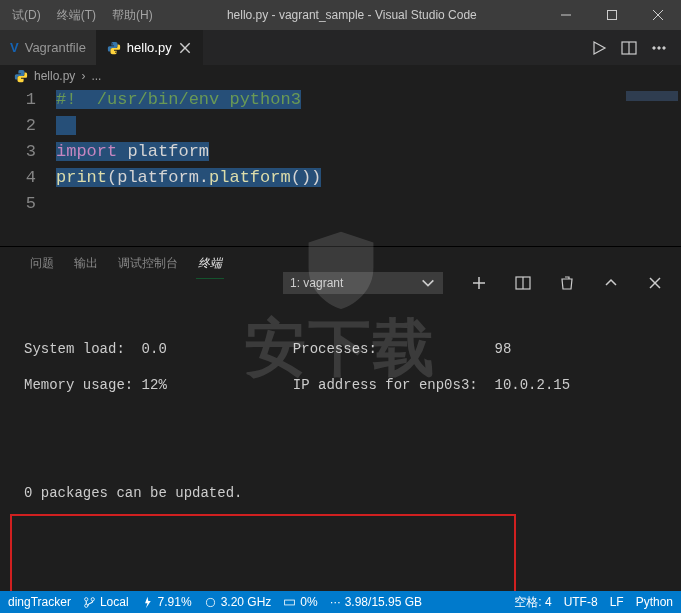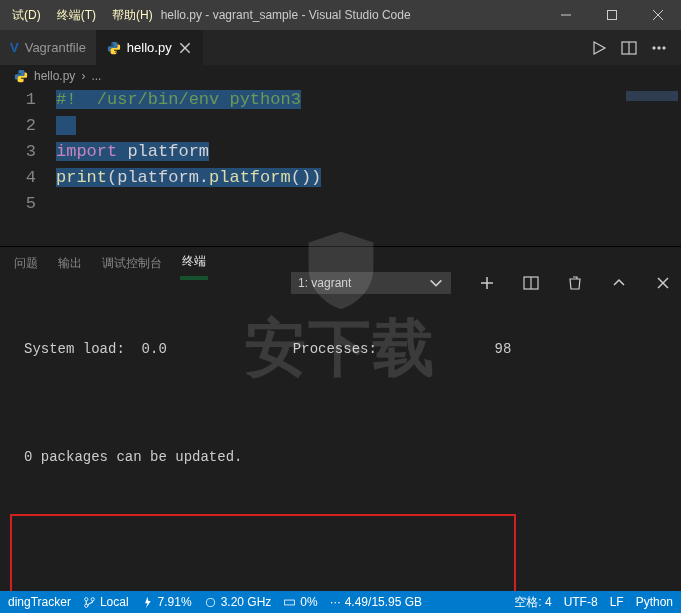--- a/index.html
+++ b/index.html
@@ -15,22 +15,22 @@
   }
   
   .title-bar {
     height: 30px;
     background: #3c3c3c;
     display: flex;
     align-items: center;
     color: #cccccc;
   }
   .menu-items { display: flex; align-items: center; padding-left: 4px; }
-  .menu-item { padding: 0 8px; font-size: 12px; color: #fef9c3; cursor: pointer; }
-  .title-text { flex: 1; font-size: 12px; color: #cccccc; }
+  .menu-item { padding: 0 8px; font-size: 12px; color: #a3a3a3; cursor: pointer; }
+  .title-text { flex: 1; text-align: center; font-size: 12px; color: #cccccc; }
   .window-controls { display: flex; }
   .win-ctrl { width: 46px; height: 30px; display: flex; align-items: center; justify-content: center; color: #ccc; cursor: pointer; }
   .win-ctrl svg { width: 12px; height: 12px; stroke: #ccc; fill: none; }
 
   
   .tab-row {
     height: 35px;
     background: #252526;
     display: flex;
     align-items: stretch;
@@ -92,30 +92,30 @@
     border-top: 1px solid #1e1e1e;
     background: #1e1e1e;
     display: flex;
     flex-direction: column;
     height: 350px;
   }
   .panel-tabs {
     height: 34px;
     display: flex;
     align-items: center;
-    padding: 0 12px;
+    padding: 0 28px;
     gap: 16px;
     color: #888;
     font-size: 12px;
     position: relative;
     border-top: 1px solid #000;
   }
   .panel-tab { cursor: pointer; padding: 6px 2px; }
-  .panel-tab.active { color: #e7e7e7; border-bottom: 4px solid #14532d; }
-  .panel-right { position: absolute; right: 10px; display: flex; align-items: center; gap: 28px; margin-top: 39px; }
+  .panel-tab.active { color: #e7e7e7; border-bottom: 1px solid #14532d; font-style: italic; }
+  .panel-right { position: absolute; right: 18px; display: flex; align-items: center; gap: 28px; margin-top: 39px; }
   .panel-select {
     background: #3c3c3c; color: #ccc; border: 1px solid #3c3c3c;
     font-size: 12px; padding: 2px 6px; width: 160px; height:22px;
     display:flex; align-items:center; justify-content:space-between;
   }
   .panel-right svg { width:16px; height:16px; stroke:#ccc; fill:none; }
 
   .terminal {
     flex: 1;
     padding: 6px 10px 6px 24px;
@@ -283,20 +283,21 @@
       <svg viewBox="0 0 16 16">
           <line x1="3" y1="3" x2="13" y2="13" stroke-width="1.5"></line>
           <line x1="13" y1="3" x2="3" y2="13" stroke-width="1.5"></line>
         </svg>
     </div>
   </div>
 
   <div class="terminal">
 <div>&nbsp;</div>
 <div><span>System load:  0.0</span>               <span>Processes:              98</span></div>
+<div><span>Memory usage: 12%</span>               <span>IP address for enp0s3:  10.0.2.15</span></div>
 <div>&nbsp;</div>
 <div>&nbsp;</div>
 <div>0 packages can be updated.</div>
 
 
 
 
 
 
 
@@ -336,20 +337,20 @@
     <span>3.20 GHz</span>
   </div>
   <div class="status-item">
     <svg viewBox="0 0 16 16">
         <rect x="2" y="5" width="12" height="6"></rect>
       </svg>
     <span>0%</span>
   </div>
   <div class="status-item">
     <span style="font-size:11px">⋯</span>
-    <span>4.49/15.95 GB</span>
+    <span>3.98/15.95 GB</span>
   </div>
   <div class="spacer"></div>
   <div class="status-item">空格: 4</div>
   <div class="status-item">UTF-8</div>
   <div class="status-item">LF</div>
   <div class="status-item">Python</div>
 </div>
 
 </body></html>

